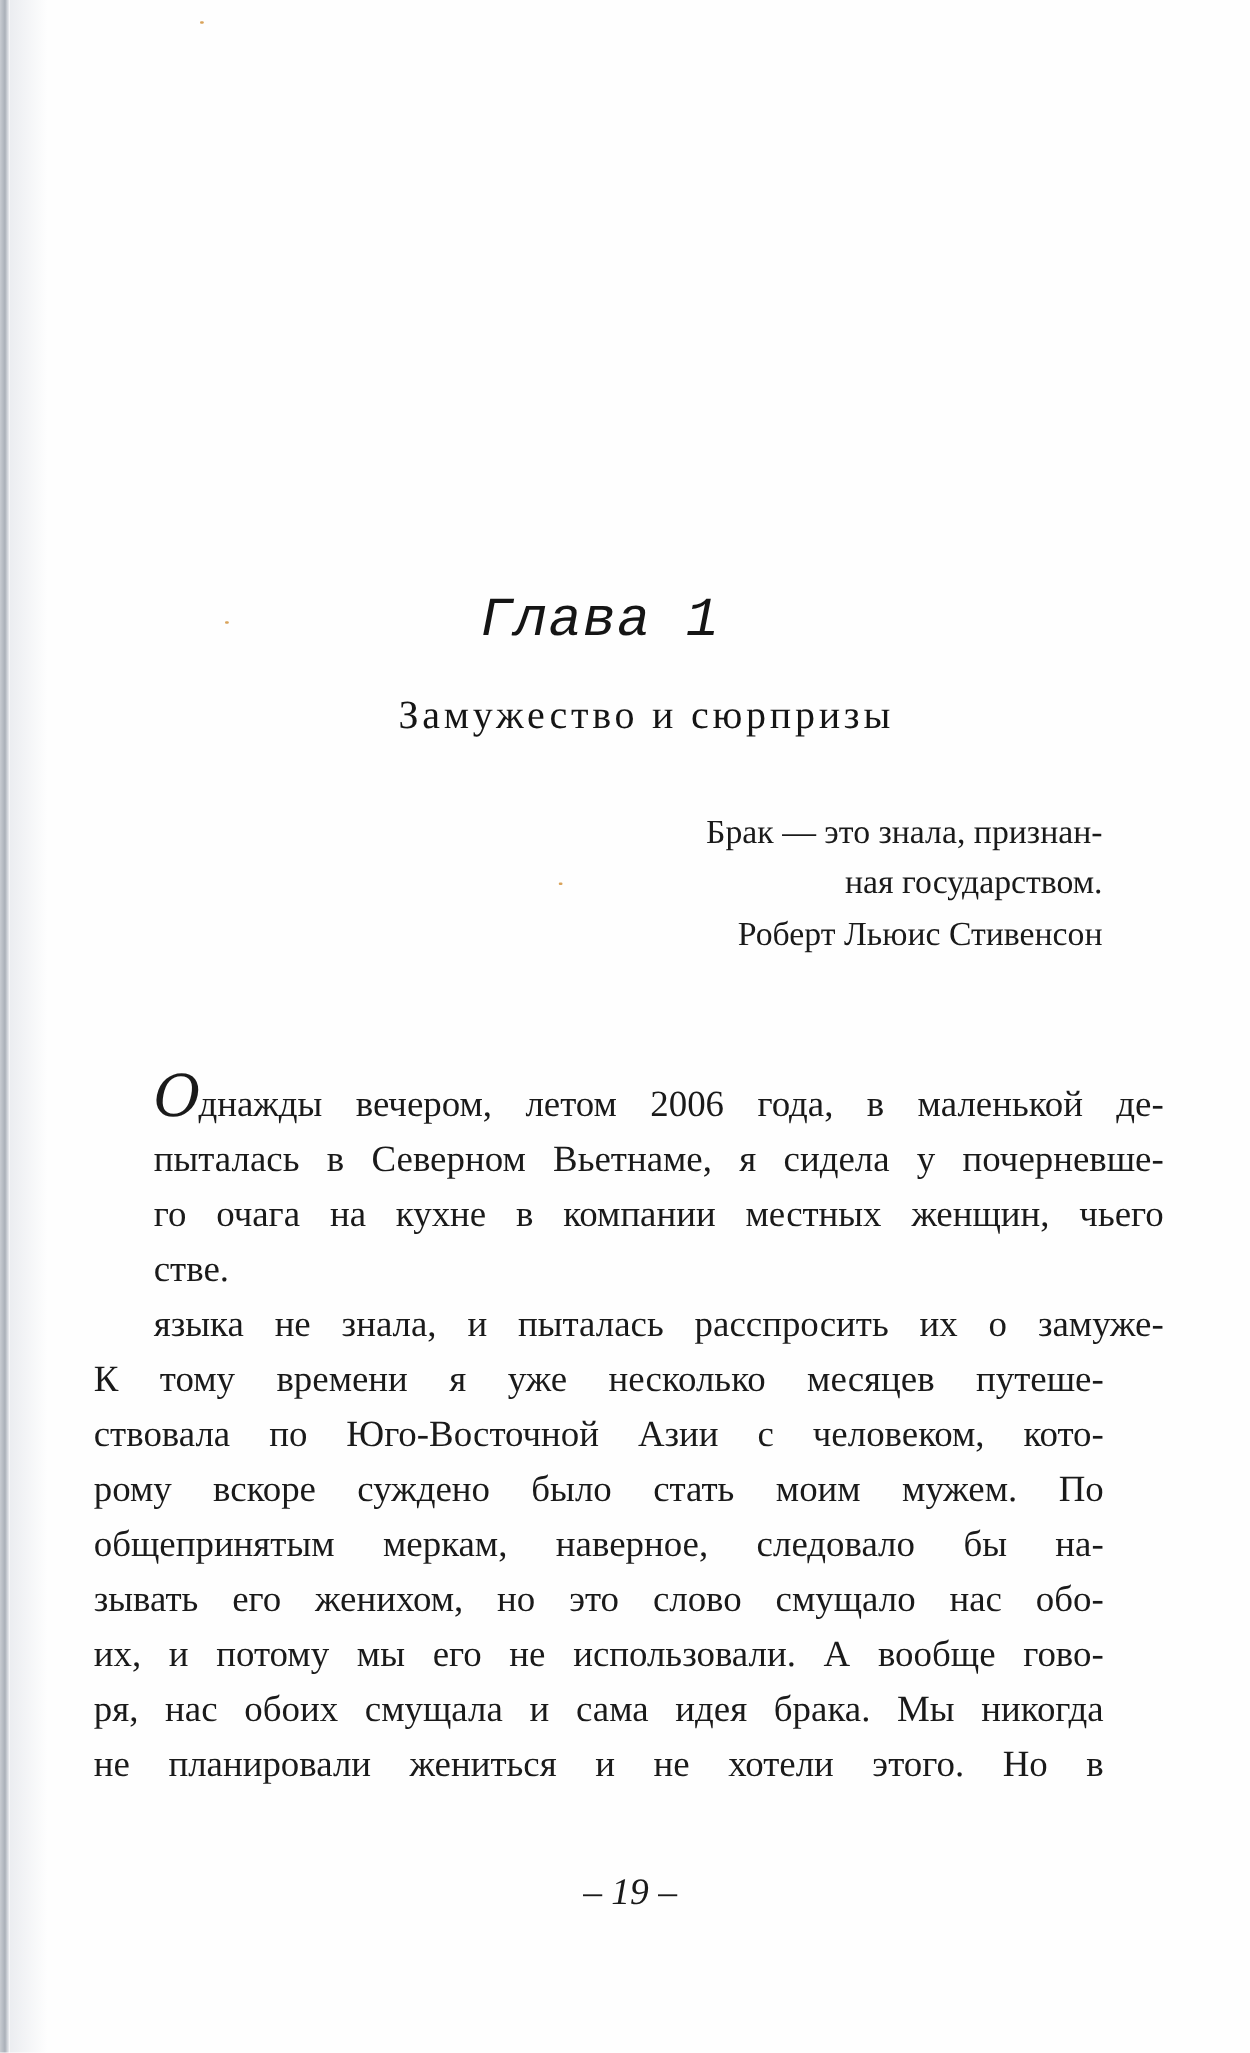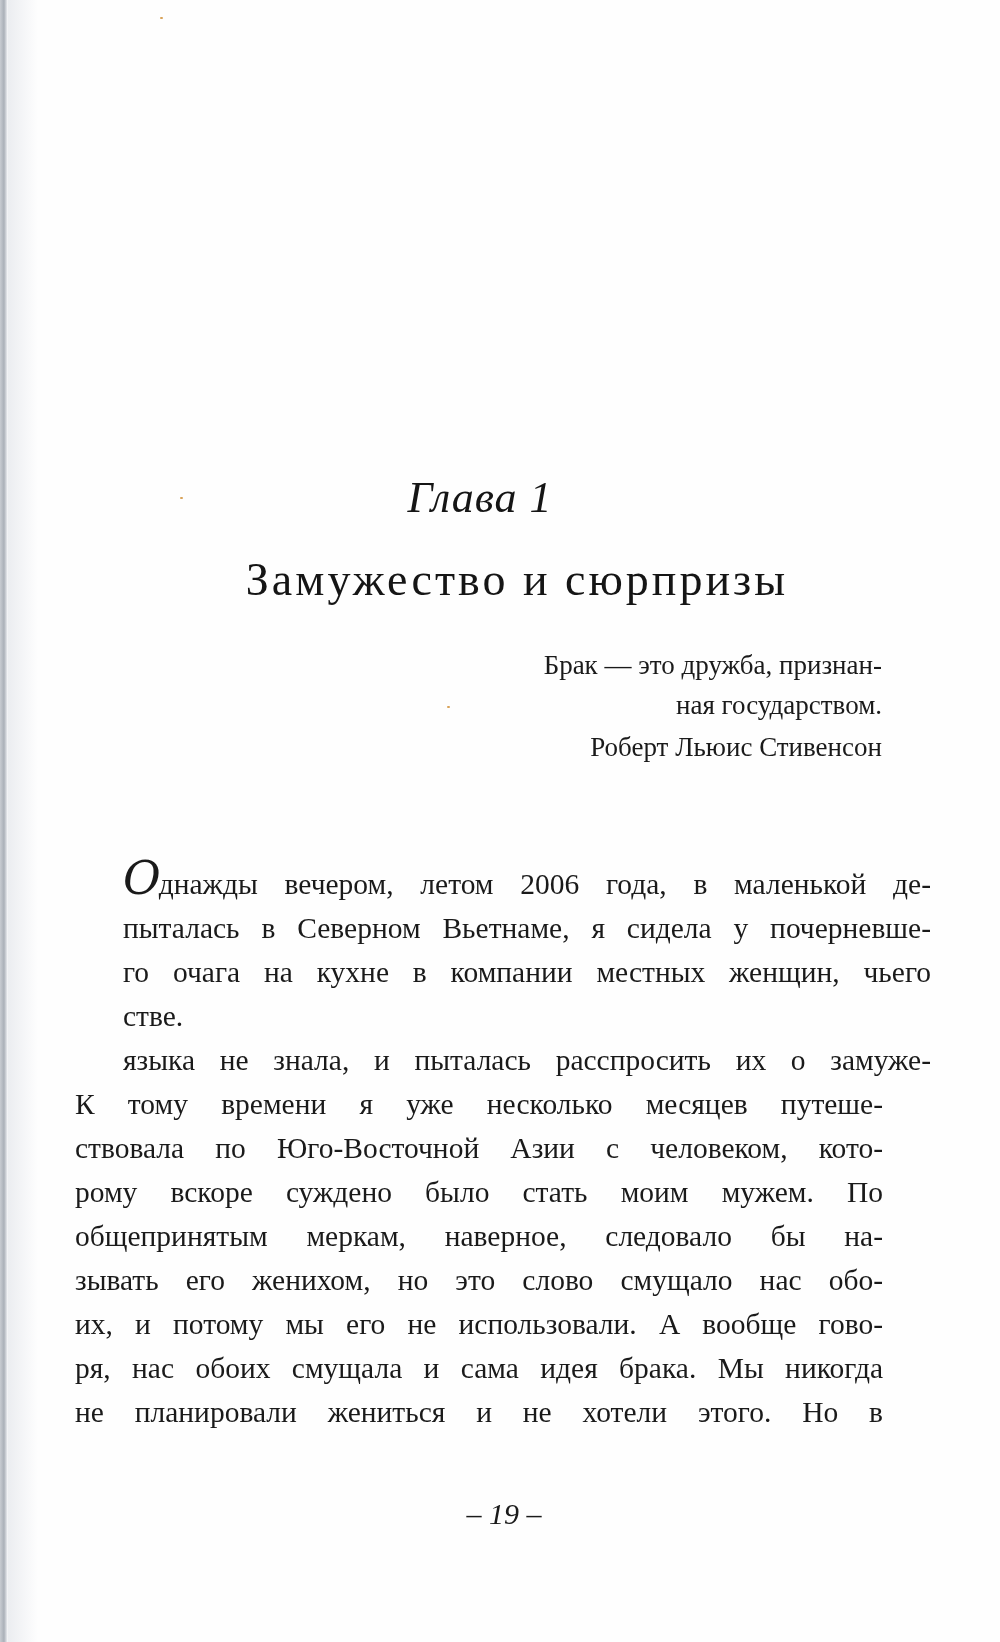--- a/index.html
+++ b/index.html
@@ -31,35 +31,35 @@
       position: absolute;
       left: 8px; top: 0;
       width: 30px; height: 1642px;
       background: linear-gradient(to right, rgba(200,205,215,0.35), rgba(255,255,255,0));
     }
     .chapter-label {
       position: absolute;
       left: 0; width: 940px;
       top: 472px;
       text-align: center;
-      font-family: Liberation Serif, serif;
+      font-family: Liberation Mono, monospace;
       font-style: italic;
       font-size: 44px;
       letter-spacing: 1px;
       color: #151515;
       padding-left: 20px;
       box-sizing: border-box;
     }
     .chapter-title {
       position: absolute;
       left: 0; width: 1000px;
       top: 553px;
       text-align: center;
       font-family: "Liberation Serif", serif;
-      font-size: 46px;
+      font-size: 32px;
       letter-spacing: 3px;
       color: #151515;
       padding-left: 34px;
       box-sizing: border-box;
     }
     .epigraph {
       position: absolute;
       right: 118px;
       top: 645px;
       width: 440px;
@@ -128,21 +128,21 @@
   <div class="binding-shadow"></div>
 
   <div class="speck" style="left:160px; top:17px;"></div>
   <div class="speck" style="left:180px; top:497px;"></div>
   <div class="speck" style="left:447px; top:706px;"></div>
 
   <div class="chapter-label">Глава 1</div>
   <div class="chapter-title">Замужество и сюрпризы</div>
 
   <div class="epigraph">
-    <span class="quote-line">Брак — это дружба, признан-</span>
+    <span class="quote-line">Брак — это знала, признан-</span>
     <span class="quote-line">ная государством.</span>
     <span class="author">Роберт Льюис Стивенсон</span>
   </div>
 
   <div class="body-text para1">
     <span class="line"><span class="dropcap">О</span><span>днажды вечером, летом 2006 года, в маленькой де-</span></span>
     <span class="line">пыталась в Северном Вьетнаме, я сидела у почерневше-</span>
     <span class="line">го очага на кухне в компании местных женщин, чьего</span>
     <span class="line last">стве.</span>
     <span class="line">языка не знала, и пыталась расспросить их о замуже-</span>

